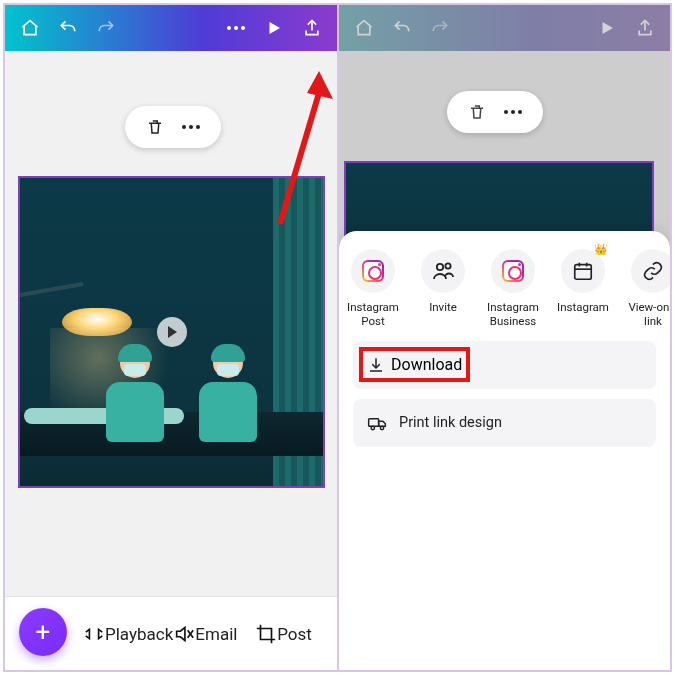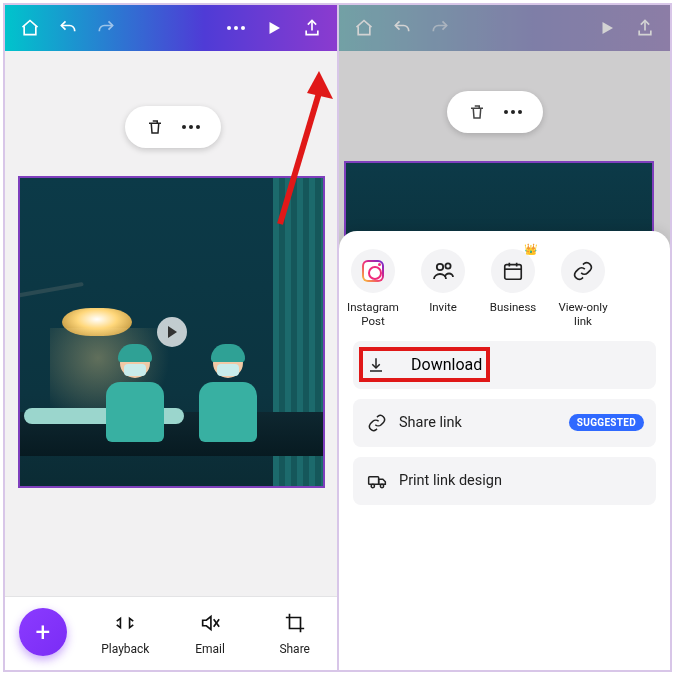--- a/index.html
+++ b/index.html
@@ -59,21 +59,21 @@
              background:#9bd6cd; border-radius:8px; }
 
   
   .arrow { position:absolute; left:270px; top:18px; width:60px; height:160px; pointer-events:none; }
 
   
   .toolbar-left { position:absolute; left:0; right:0; bottom:0; height:74px; background:#fff;
                   display:flex; align-items:center; border-top:1px solid #e3e3e5; }
   .fab { position:absolute; left:14px; bottom:14px; width:48px; height:48px; border-radius:50%;
          background:linear-gradient(135deg,#8b3bff,#7a2cf5); color:#fff; display:flex; align-items:center; justify-content:center; font-size:26px; box-shadow:0 4px 10px rgba(120,40,240,0.4); }
-  .tb-item { flex:1; display:flex; flex-direction:column; align-items:center; gap:8px; font-size:12px; color:#222; }
+  .tb-item { flex:1; display:flex; flex-direction:row; align-items:center; gap:0; font-size:17px; color:#222; }
   .tb-first-gap { width:78px; flex:0 0 78px; }
 
   
   .sheet { position:absolute; left:0; right:0; bottom:0; top:226px; background:#fff;
            border-radius:18px 18px 0 0; box-shadow:0 -2px 12px rgba(0,0,0,0.1); overflow:hidden; }
   .overlay { position:absolute; inset:0; background:rgba(0,0,0,0.15); }
   .share-row { display:flex; padding:18px 6px 4px; gap:2px; overflow:hidden; margin-left:-6px; }
   .share-item { width:68px; flex:0 0 68px; display:flex; flex-direction:column; align-items:center; gap:8px; font-size:11.5px; color:#222; text-align:center; line-height:1.2; }
   .circle { width:44px; height:44px; border-radius:50%; background:#f3f3f5; display:flex; align-items:center; justify-content:center; position:relative; }
   .ig-ring { width:22px; height:22px; border-radius:6px; border:2px solid transparent;
@@ -204,21 +204,21 @@
             <line x1="16" y1="8" x2="22" y2="16"></line>
             <line x1="22" y1="8" x2="16" y2="16"></line>
           </svg>
         <span>Email</span>
       </div>
       <div class="tb-item">
         <svg width="22" height="22" viewBox="0 0 24 24" fill="none" stroke="#111" stroke-width="1.8">
             <path d="M6 2v16h16"></path>
             <path d="M2 6h16v16"></path>
           </svg>
-        <span>Share</span>
+        <span>Post</span>
       </div>
     </div>
     <div class="fab">+</div>
   </div>
 
   <div class="pane pane-right">
     <div class="header-right">
       <div class="hbtn">
           <svg width="20" height="20" viewBox="0 0 24 24" fill="none" stroke="#fff" stroke-width="2">
             <path d="M3 11l9-8 9 8"></path>
@@ -288,60 +288,58 @@
                 <circle cx="9" cy="8" r="3.2"></circle>
                 <path d="M3 20c0-3 3-5 6-5s6 2 6 5"></path>
                 <circle cx="17" cy="7" r="2.6"></circle>
                 <path d="M14 18c0-2 2-3.5 4-3.5s4 1.5 4 3.5"></path>
               </svg>
             </div>
           <span>Invite</span>
         </div>
         <div class="share-item">
           <div class="circle">
+              <div class="ig-ring"></div>
+            </div>
+          <span>Instagram Business</span>
+        </div>
+        <div class="share-item">
+          <div class="circle">
               <span class="crown">👑</span>
               <svg width="22" height="22" viewBox="0 0 24 24" fill="none" stroke="#222" stroke-width="1.8">
                 <rect x="3" y="5" width="18" height="16" rx="2"></rect>
                 <path d="M3 10h18"></path>
                 <path d="M8 3v4M16 3v4"></path>
               </svg>
             </div>
-          <span>Business</span>
+          <span>Instagram</span>
         </div>
         <div class="share-item">
           <div class="circle">
               <svg width="22" height="22" viewBox="0 0 24 24" fill="none" stroke="#222" stroke-width="1.8">
                 <path d="M10 14a5 5 0 007 0l3-3a5 5 0 00-7-7l-1 1"></path>
                 <path d="M14 10a5 5 0 00-7 0l-3 3a5 5 0 007 7l1-1"></path>
               </svg>
             </div>
           <span>View-only link</span>
         </div>
       </div>
 
       <div class="list">
         <div class="highlight-wrap">
           <div class="highlight">
             <svg width="18" height="18" viewBox="0 0 24 24" fill="none" stroke="#222" stroke-width="2">
                 <path d="M12 3v12"></path>
                 <path d="M7 11l5 5 5-5"></path>
                 <path d="M4 20h16"></path>
               </svg>
-            <span style="margin-left:26px">Download</span>
+            <span style="margin-left:6px">Download</span>
           </div>
         </div>
 
-        <div class="li">
-          <svg width="20" height="20" viewBox="0 0 24 24" fill="none" stroke="#222" stroke-width="1.8">
-              <path d="M10 14a5 5 0 007 0l3-3a5 5 0 00-7-7l-1 1"></path>
-              <path d="M14 10a5 5 0 00-7 0l-3 3a5 5 0 007 7l1-1"></path>
-            </svg>
-          <span>Share link</span>
-          <span class="pill-badge">SUGGESTED</span>
-        </div>
 
 
         <div class="li">
           <svg width="20" height="20" viewBox="0 0 24 24" fill="none" stroke="#222" stroke-width="1.8">
               <rect x="2" y="7" width="12" height="9" rx="1"></rect>
               <path d="M14 10h5l3 3v3h-8z"></path>
               <circle cx="7" cy="18" r="2"></circle>
               <circle cx="18" cy="18" r="2"></circle>
             </svg>
           <span>Print link design</span>

